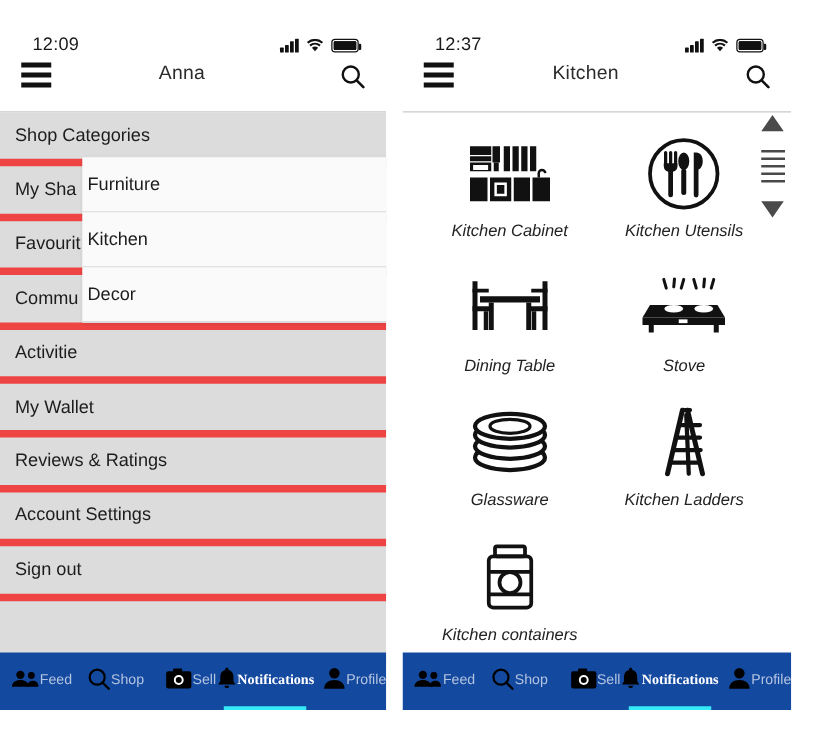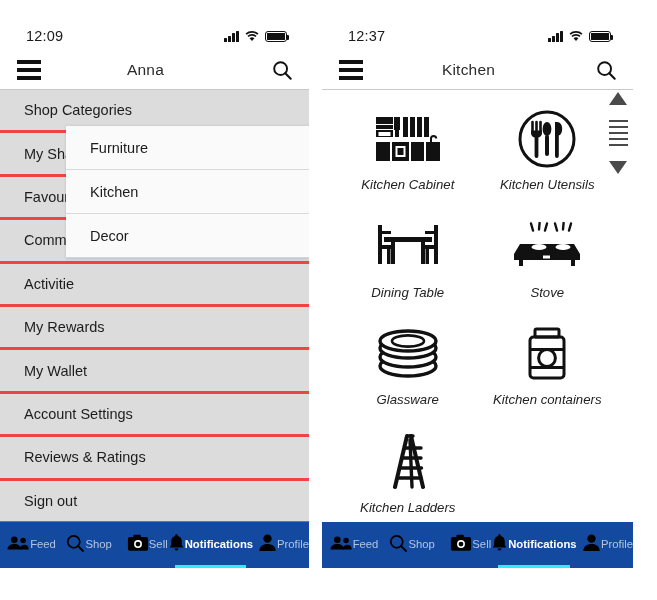--- a/index.html
+++ b/index.html
@@ -37,51 +37,51 @@
   }
   .battery::after {
     content:""; position: absolute; right: -3.4px; top: 3px;
     width: 2px; height: 5px; background: #111; border-radius: 0 1px 1px 0;
   }
   .battery b { display:block; width:100%; height:100%; background:#111; border-radius:1px; }
 
   
   .navbar {
     position: absolute; top: 50px; left: 0; right: 0; height: 40px;
-    display: flex; align-items: center; border-bottom: 1px solid #c9c9c9;
+    display: flex; border-bottom: 1px solid #c9c9c9;
   }
   .hamburger { width: 46px; padding-left: 17px; cursor: pointer; }
   .hamburger span { display: block; width: 24px; height: 4px; background: #111; margin-bottom: 4px; }
   .hamburger span:last-child { margin-bottom: 0; }
   .nav-title {
     flex: 1; text-align: center; font-size: 15.5px; color: #2b2b2b;
     margin-left: -10px; letter-spacing: .2px;
   }
   .search-btn { width: 54px; display: flex; justify-content: center; cursor: pointer; }
 
   
   .drawer {
     position: absolute; top: 90px; left: 0; width: 309px; bottom: 68px;
     background: #dcdcdc;
   }
   .drawer-item {
     height: 43.4px; display: flex; align-items: center;
-    padding-left: 24px; font-size: 14.5px; color: #1c1c1c;
-    border-bottom: 3px solid #ef4444; white-space: nowrap; cursor: pointer;
+    padding-left: 12px; font-size: 14.5px; color: #1c1c1c;
+    border-bottom: 6px solid #ef4444; white-space: nowrap; cursor: pointer;
   }
   .drawer-item:first-child { border-top: none; }
 
   
   .submenu {
     position: absolute; top: 125px; left: 66px; width: 243px;
     background: #fafafa; border-top: 1px solid #d3d3d3;
     box-shadow: 0 1px 3px rgba(0,0,0,.12);
   }
   .submenu-item {
-    height: 44px; display: flex; align-items: center; padding-left: 24px;
+    height: 44px; display: flex; align-items: center; padding-left: 4px;
     font-size: 14.5px; color: #1c1c1c; border-bottom: 1px solid #d9d9d9;
     background: #fafafa; cursor: pointer;
   }
   .submenu-item:last-child { border-bottom: 1px solid #d3d3d3; }
 
   
   .grid {
     position: absolute; top: 91px; left: 0; right: 0; bottom: 68px;
     display: grid; grid-template-columns: 1fr 1fr;
     grid-template-rows: repeat(4, 1fr);
@@ -109,21 +109,21 @@
   .tabbar {
     position: absolute; left: 0; right: 0; bottom: 32px; height: 46px;
     background: #1449a0; display: flex;
   }
   .tab {
     flex: 1; display: flex; flex-direction: row; align-items: center;
     justify-content: flex-end; position: relative; padding-bottom: 5px; cursor: pointer;
   }
   .tab-ico { height: 21px; display: flex; align-items: center; justify-content: center; }
   .tab-label { font-size: 11.3px; color: #b3c4e0; margin-top: 3px; }
-  .tab.active .tab-label { color: #ffffff; font-weight: bold; }
+  .tab.active .tab-label { color: #ffffff; font-weight: bold; font-family: Liberation Serif, serif; }
   .tab.active::after {
     content: ""; position: absolute; left: 8%; right: 8%; bottom: 0;
     height: 3px; background: #35e9f7;
   }
 </style>
 </head>
 <body>
 
 <div class="stage">
 
@@ -163,24 +163,23 @@
         </svg>
       </div>
     </div>
 
     <div class="drawer">
       <div class="drawer-item">Shop Categories</div>
       <div class="drawer-item">My Sha</div>
       <div class="drawer-item">Favourit</div>
       <div class="drawer-item">Commu</div>
       <div class="drawer-item">Activitie</div>
-      <div class="drawer-item">My Rewards</div>
       <div class="drawer-item">My Wallet</div>
+      <div class="drawer-item">Reviews &amp; Ratings</div>
       <div class="drawer-item">Account Settings</div>
-      <div class="drawer-item">Reviews &amp; Ratings</div>
       <div class="drawer-item">Sign out</div>
     </div>
 
     <div class="submenu">
       <div class="submenu-item">Furniture</div>
       <div class="submenu-item">Kitchen</div>
       <div class="submenu-item">Decor</div>
     </div>
 
     <div class="tabbar">
@@ -371,43 +370,43 @@
             <ellipse cx="32" cy="15" rx="28" ry="10" fill="#fff" stroke="#111" stroke-width="3.4"></ellipse>
             <ellipse cx="32" cy="15" rx="16" ry="5.6" fill="#fff" stroke="#111" stroke-width="2.6"></ellipse>
           </svg>
         </div>
         <div class="cat-label">Glassware</div>
       </div>
 
 
       <div class="cat">
         <div class="cat-ico">
+          <svg width="54" height="56" viewBox="0 0 54 56">
+            <path d="M26 2 14 53" stroke="#111" stroke-width="4" stroke-linecap="round"></path>
+            <path d="M30 2 42 53" stroke="#111" stroke-width="4" stroke-linecap="round"></path>
+            <path d="M24 14h16M22 24h18M19.5 34h21M17 44h23" stroke="#111" stroke-width="3.4" stroke-linecap="round"></path>
+            <path d="M29 6 31 53" stroke="#111" stroke-width="3.4" stroke-linecap="round"></path>
+            <path d="M28 2h4" stroke="#111" stroke-width="3.4" stroke-linecap="round"></path>
+          </svg>
+        </div>
+        <div class="cat-label">Kitchen Ladders</div>
+      </div>
+
+      <div class="cat">
+        <div class="cat-ico">
           <svg width="50" height="56" viewBox="0 0 50 56">
             <rect x="13" y="3" width="24" height="8" rx="1.6" fill="none" stroke="#111" stroke-width="3"></rect>
             <rect x="8" y="11" width="34" height="41" rx="3.4" fill="none" stroke="#111" stroke-width="3"></rect>
             <rect x="8" y="22" width="34" height="3" fill="#111"></rect>
             <rect x="8" y="40" width="34" height="3" fill="#111"></rect>
             <circle cx="25" cy="32" r="8.4" fill="none" stroke="#111" stroke-width="3"></circle>
           </svg>
         </div>
         <div class="cat-label">Kitchen containers</div>
       </div>
-
-      <div class="cat">
-        <div class="cat-ico">
-          <svg width="54" height="56" viewBox="0 0 54 56">
-            <path d="M26 2 14 53" stroke="#111" stroke-width="4" stroke-linecap="round"></path>
-            <path d="M30 2 42 53" stroke="#111" stroke-width="4" stroke-linecap="round"></path>
-            <path d="M24 14h16M22 24h18M19.5 34h21M17 44h23" stroke="#111" stroke-width="3.4" stroke-linecap="round"></path>
-            <path d="M29 6 31 53" stroke="#111" stroke-width="3.4" stroke-linecap="round"></path>
-            <path d="M28 2h4" stroke="#111" stroke-width="3.4" stroke-linecap="round"></path>
-          </svg>
-        </div>
-        <div class="cat-label">Kitchen Ladders</div>
-      </div>
     </div>
 
     <div class="tabbar">
       <div class="tab">
         <div class="tab-ico">
           <svg width="24" height="16" viewBox="0 0 26 16">
               <circle cx="9" cy="4.6" r="3.6" fill="#000"></circle>
               <circle cx="18.5" cy="5.2" r="3" fill="#000"></circle>
               <path d="M1.6 15c0-4 3.4-6 7.4-6s7.4 2 7.4 6z" fill="#000"></path>
               <path d="M14.6 15c.3-3.4 2.4-5.2 5.4-5.2 3 0 4.6 1.9 4.6 5.2z" fill="#000"></path>

